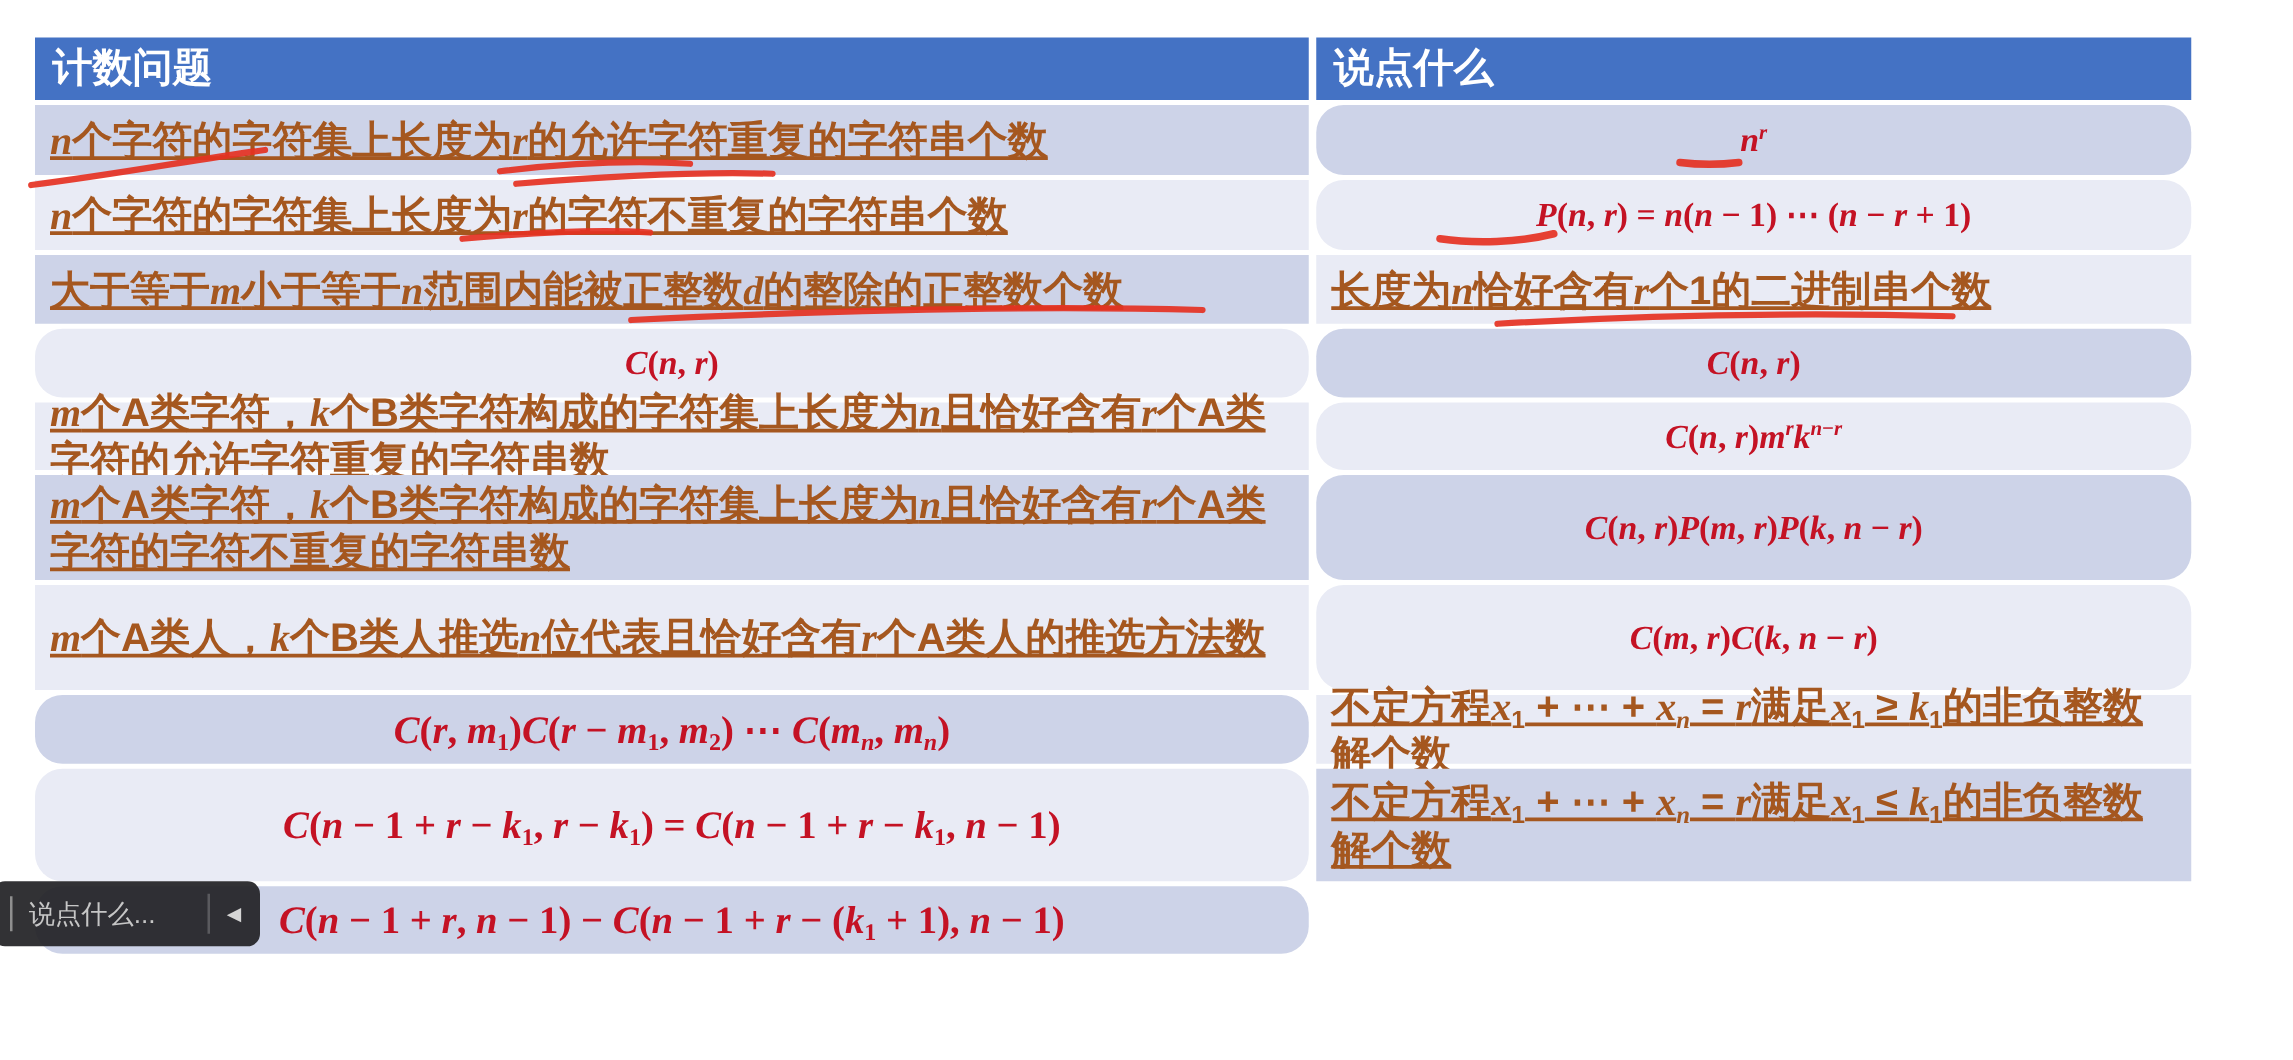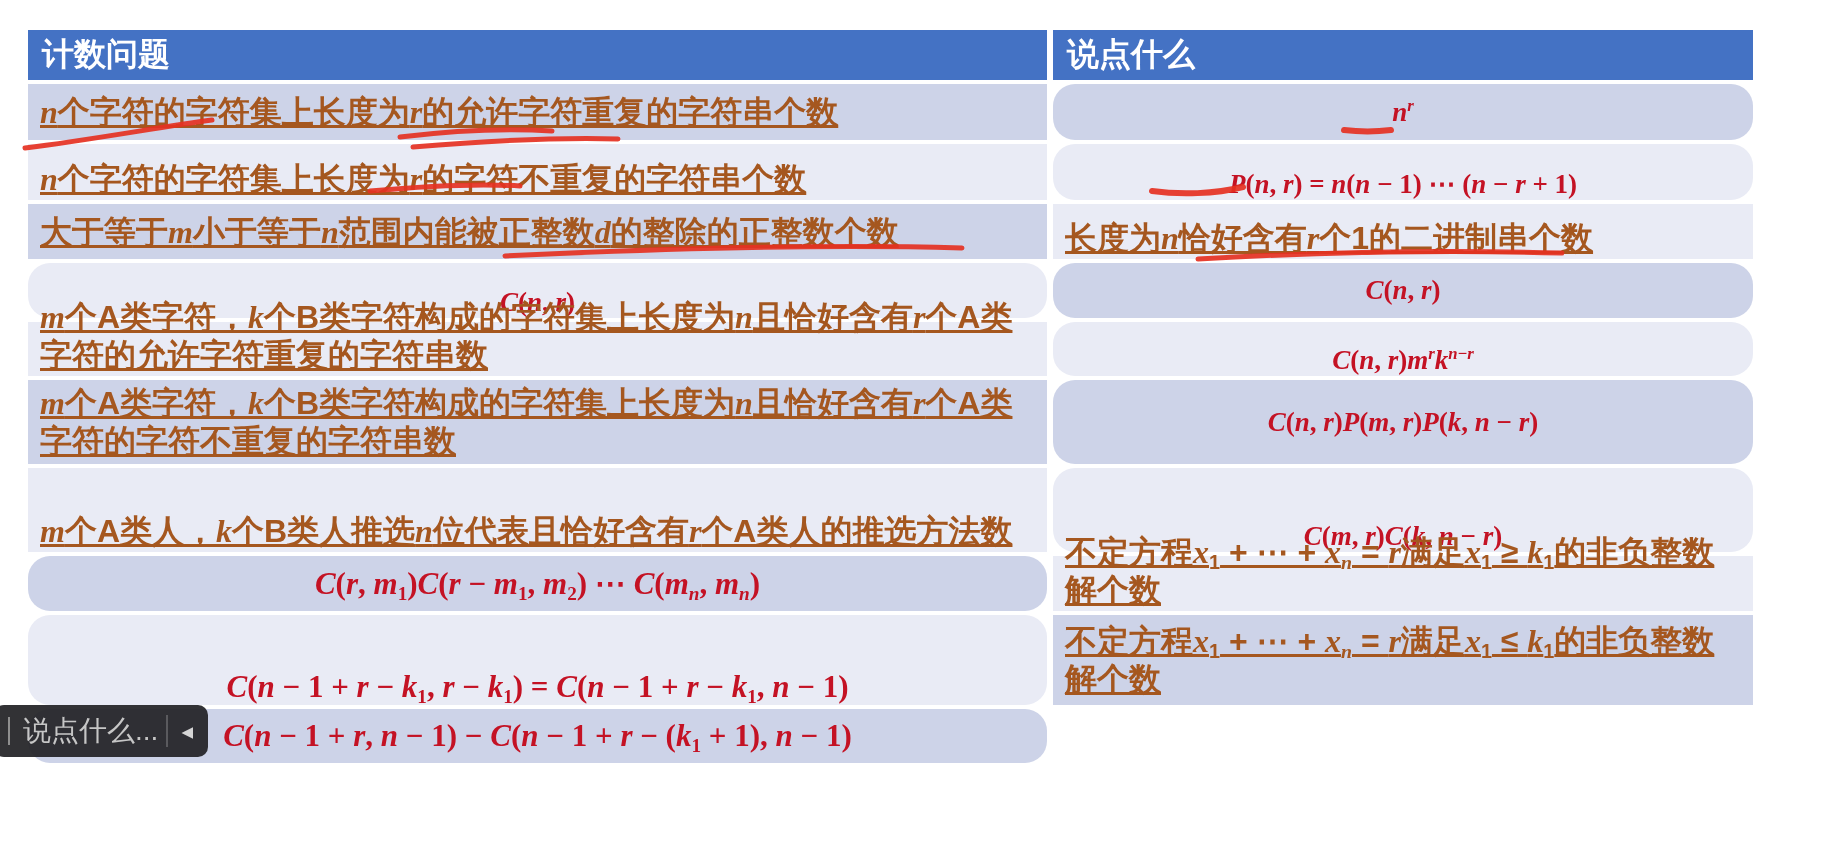--- a/index.html
+++ b/index.html
@@ -36,39 +36,39 @@
   }
   .f-cell{
     display:flex;align-items:center;justify-content:center;box-sizing:border-box;
     font-family:"Liberation Serif","DejaVu Serif",serif;
     font-weight:700;font-size:27px;color:var(--f-color);
     white-space:nowrap;
     border-radius:22px;
   }
   .f-sm{font-size:31px;}
   .band-d{background:var(--band-dark);}
-  .band-l{background:var(--band-light);align-items:flex-end;}
+  .band-l{background:var(--band-light);}
   .p-cell i, .f-cell i{
     font-family:"Liberation Serif","DejaVu Serif",serif;
     font-style:italic;font-weight:700;
   }
   sup{font-size:.62em;vertical-align:super;line-height:0;}
   sub{font-size:.62em;vertical-align:baseline;position:relative;top:.32em;line-height:0;}
   .ann-layer{
     position:absolute;left:0;top:0;width:1834px;height:848px;
     pointer-events:none;z-index:5;
   }
   .ann-layer path{fill:none;stroke:var(--ann-color);stroke-linecap:round;opacity:.92;}
   .danmaku-bar{
     position:absolute;left:-6px;top:705px;width:214px;height:52px;
     background:rgba(34,34,38,0.93);border-radius:10px;z-index:9;
     display:flex;align-items:center;box-sizing:border-box;
   }
   .danmaku-tick{width:2px;height:28px;background:#8f8f8f;margin-left:14px;flex:0 0 auto;}
-  .danmaku-ph{color:#c6c6c6;font-size:28px;margin-left:13px;flex:1 1 auto;white-space:nowrap;overflow:hidden;}
+  .danmaku-ph{color:#c6c6c6;font-size:21px;margin-left:13px;flex:1 1 auto;white-space:nowrap;overflow:hidden;}
   .danmaku-div{width:2px;height:32px;background:#5a5a5e;margin-right:13px;flex:0 0 auto;}
   .danmaku-arrow{color:#d5d5d5;font-size:15px;margin-right:15px;flex:0 0 auto;line-height:1;}
 </style>
 </head>
 <body>
 
 <div class="slide-table">
   <div class="hcell">
     <span>计数问题</span>
   </div>

